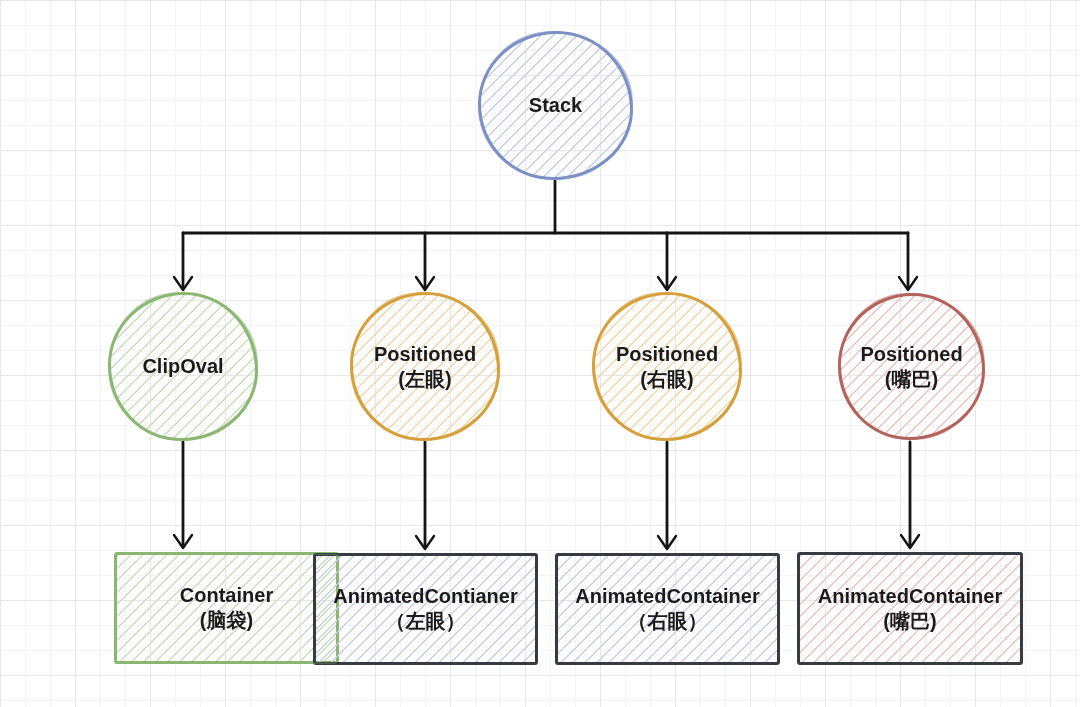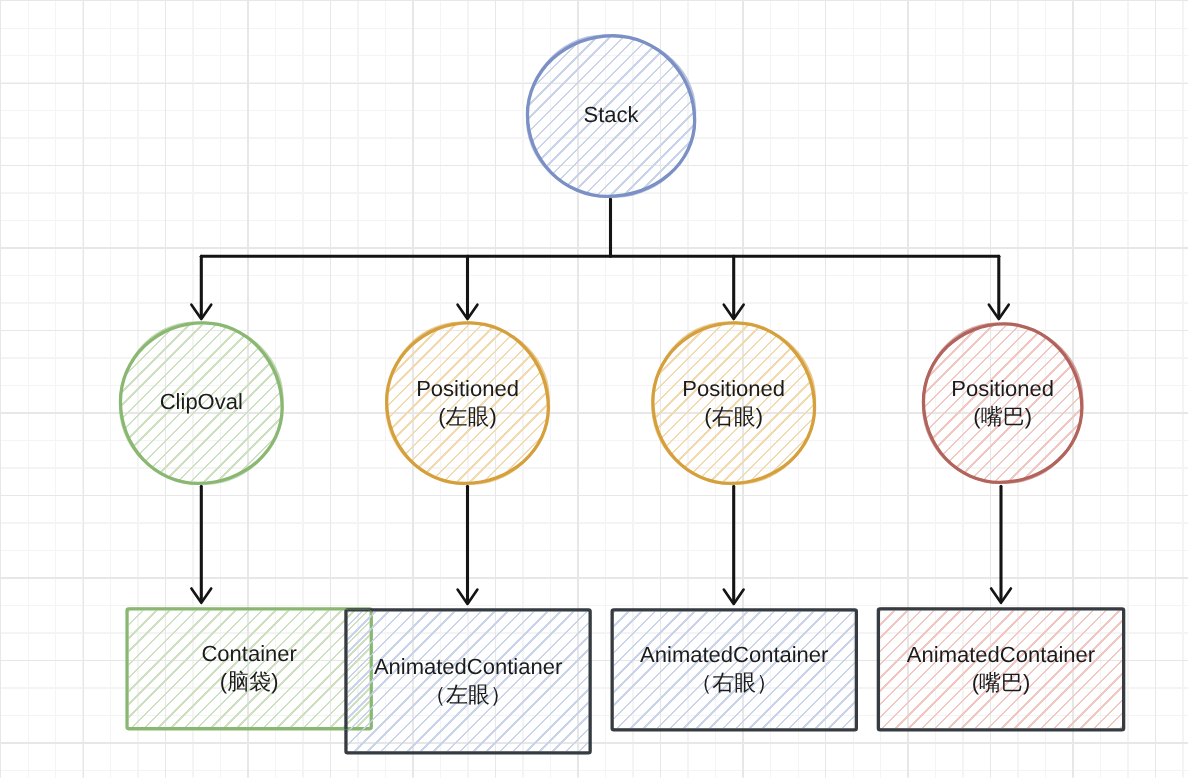--- a/index.html
+++ b/index.html
@@ -18,21 +18,21 @@
       repeating-linear-gradient(to bottom,#f4f4f4 0 1px,transparent 1px 25px);
   }
   svg.edges{position:absolute;left:0;top:0;width:1080px;height:707px;}
   svg.edges path{stroke:var(--arrow,#141414);fill:none;stroke-linecap:round;stroke-linejoin:round;}
   svg.edges path.line{stroke-width:2.8px;}
   svg.edges path.head{stroke-width:2.4px;}
 
   .node{
     position:absolute;display:flex;flex-direction:column;
     align-items:center;justify-content:center;
-    color:#1b1b1b;font-size:20px;line-height:1.25;
+    color:#1b1b1b;font-size:20px;line-height:1.25;font-weight:bold;
   }
   .node .lbl,.node .sub{position:relative;z-index:2;}
   .circle{
     border:3.5px solid var(--stroke,#888);
     border-radius:51% 49% 52% 48% / 49% 53% 47% 51%;
     background:repeating-linear-gradient(135deg,var(--hatch,#ddd) 0 1.6px,transparent 1.6px 8.5px);
     box-sizing:border-box;
   }
   .circle::before{
     content:"";position:absolute;inset:-3px;z-index:1;pointer-events:none;
@@ -59,21 +59,21 @@
   .c-dark-blue{--stroke:var(--stroke-dark,#363c42);--hatch:var(--hatch-blue,#c9d4ea);}
   .c-dark-red {--stroke:var(--stroke-dark,#363c42);--hatch:var(--hatch-red,#f5cdc6);}
 
   
   #n-stack {left:478px;top:31px;width:155px;height:149px;}
   #n-clipoval{left:108px;top:292px;width:150px;height:149px;}
   #n-pleft {left:350px;top:292px;width:150px;height:149px;}
   #n-pright{left:592px;top:292px;width:150px;height:149px;}
   #n-pmouth{left:838px;top:293px;width:147px;height:147px;}
   #r-head  {left:68px; top:552px;width:225px;height:112px;margin-left:46px;}
-  #r-lefteye {left:313px;top:553px;width:225px;height:133px;}
+  #r-lefteye {left:313px;top:553px;width:225px;height:112px;}
   #r-righteye{left:555px;top:553px;width:225px;height:112px;}
   #r-mouth {left:797px;top:552px;width:226px;height:113px;}
 </style>
 </head>
 <body>
 
 <div class="canvas">
 
   <svg class="edges" viewBox="0 0 1080 707">
     <g>

